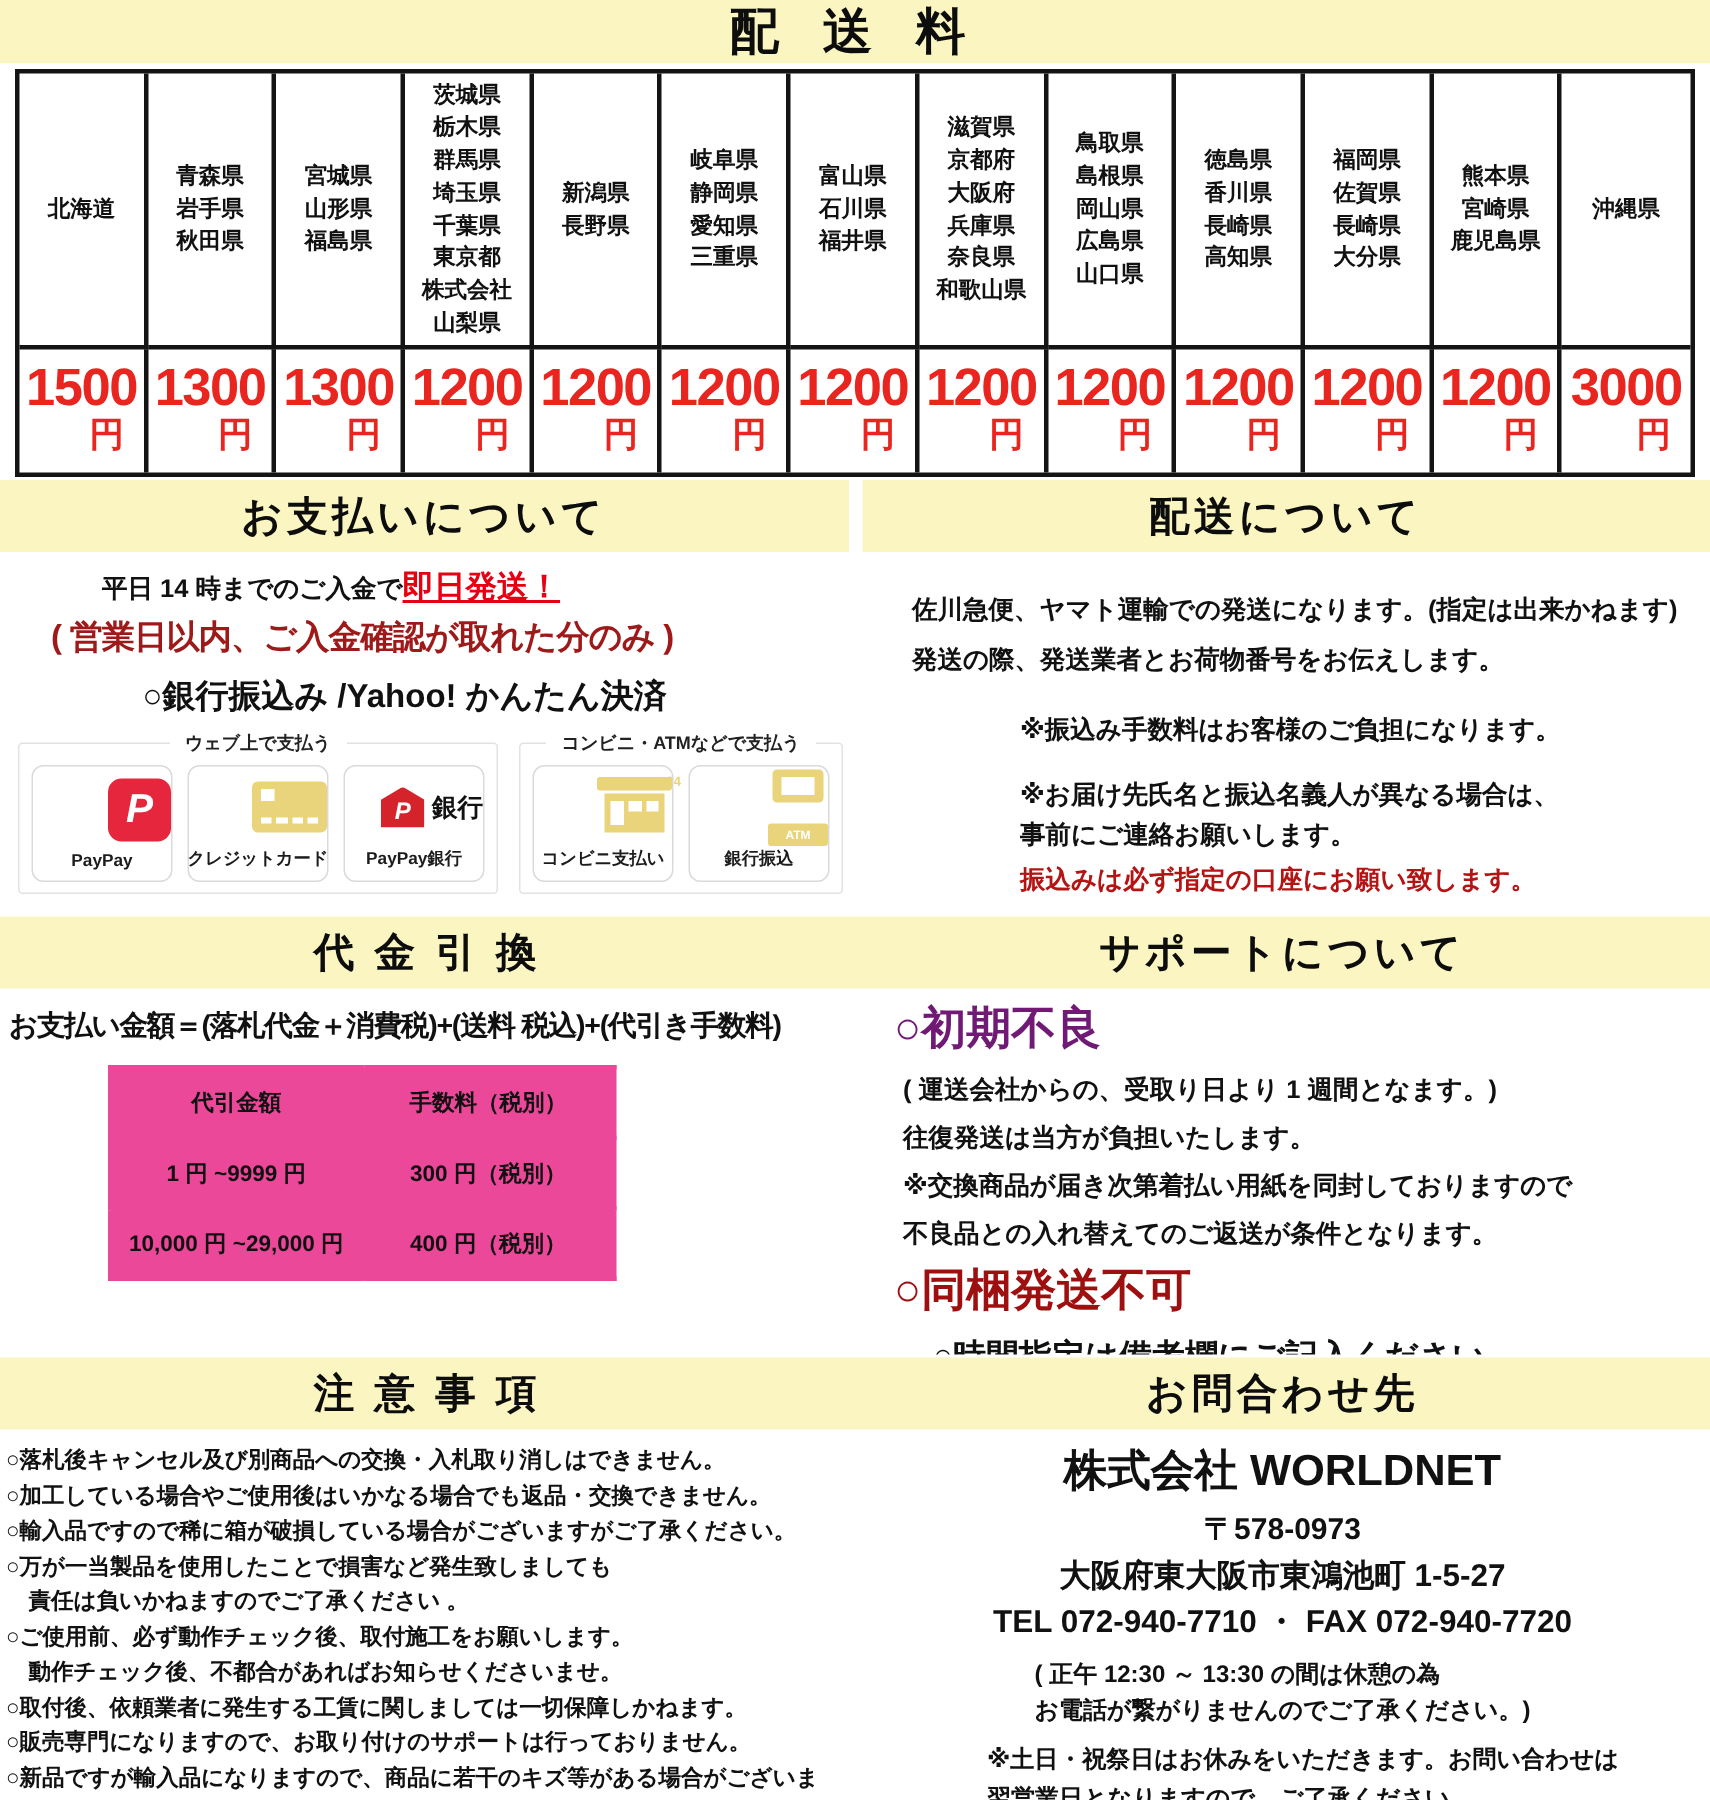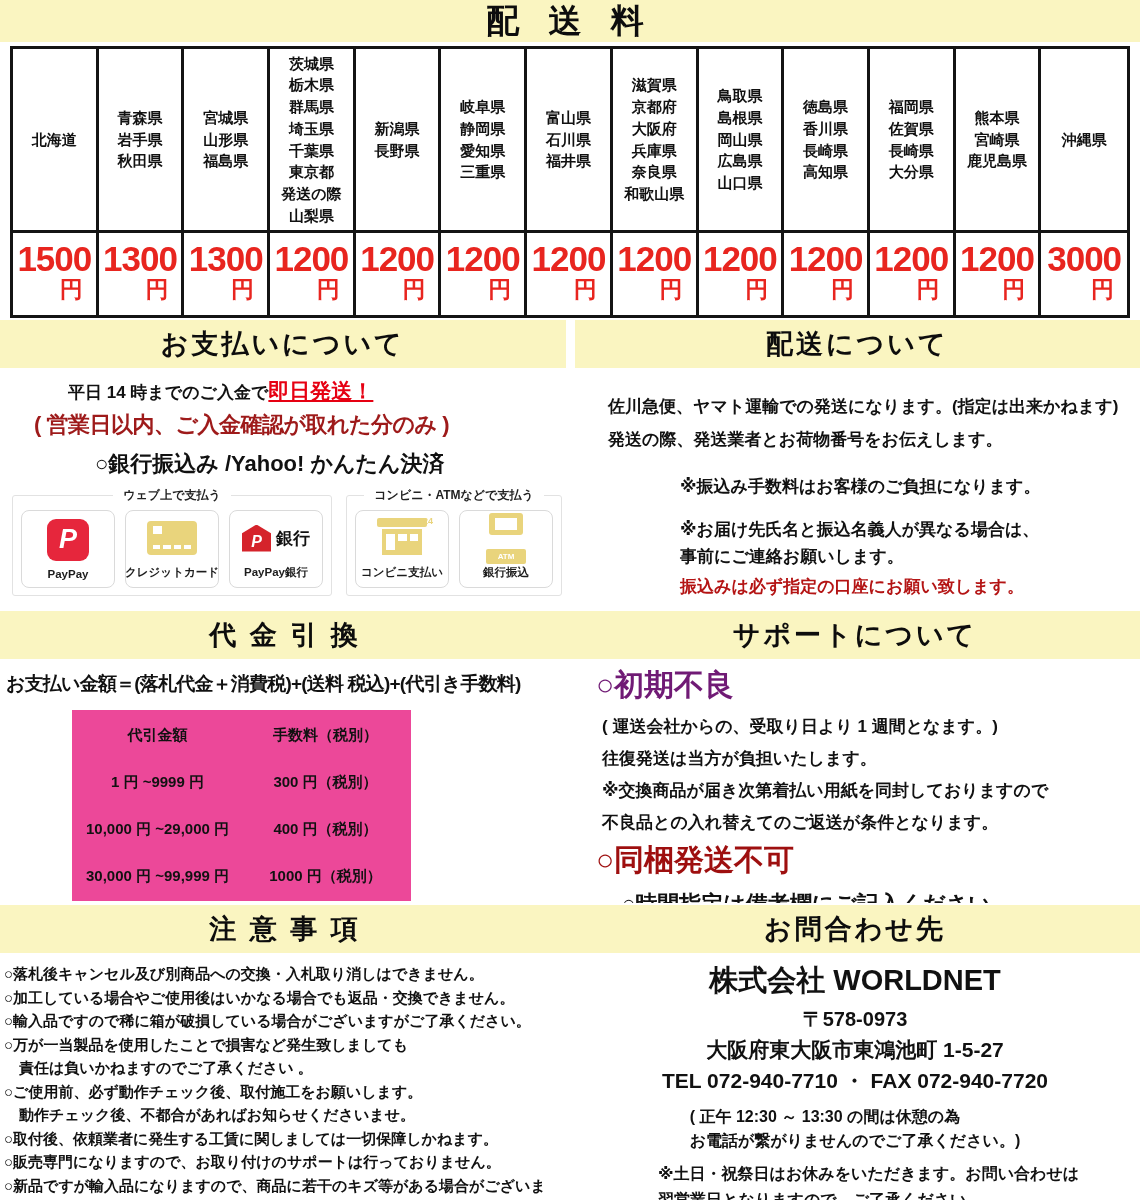--- a/index.html
+++ b/index.html
@@ -37,21 +37,21 @@
   .pay-line1 .red-big { color:#e60012; font-size:21px;text-decoration:underline; }
   .pay-line2 { margin:5px 0 0 34px; font-size:22px; font-weight:bold; color:#9e1a1a; letter-spacing:-0.5px; }
   .pay-line3 { margin:8px 0 0 62px; font-size:16px; font-weight:bold; }
   .pay-line4 { margin:9px 0 0 95px; font-size:22px; font-weight:bold; }
   .pay-panel { display:flex; margin:8px 0 0 12px; gap:14px; }
   .pay-group { border:1px solid #e2e2e2; border-radius:3px; padding:4px 8px 7px 8px; }
   .pay-group legend { font-size:12px; font-weight:bold; color:#222; padding:0 10px; margin:0 auto; text-align:center; }
   .cards { display:flex; gap:10px; margin-top:2px; }
   .pay-card { width:94px; height:78px; background:#fff; border:1px solid #dadada; border-radius:8px;
     display:flex; flex-direction:column; align-items:center; justify-content:flex-end; padding-bottom:7px; }
-  .pay-card .icon-area { flex:1; display:flex; align-items:center; justify-content:center; width:100%; }
+  .pay-card .icon-area { flex:1; display:flex; align-items:center; justify-content:flex-end; width:100%; }
   .pay-card .label { font-size:11.5px; font-weight:bold; color:#1c1c1c; white-space:nowrap; }
   .pp-logo { width:42px; height:42px; background:#e6263c; border-radius:9px; color:#fff; display:flex;
     align-items:center; justify-content:center; font-style:italic; font-weight:bold; font-size:27px; }
   .cc-icon { width:50px; height:34px; background:#e9d47c; border-radius:4px; position:relative; }
   .cc-icon .chip { position:absolute; top:5px; left:6px; width:9px; height:8px; background:#fff; }
   .cc-icon .dashes { position:absolute; bottom:6px; left:6px; right:6px; display:flex; gap:3px; }
   .cc-icon .dash { height:4px; flex:1; background:#fff; }
   .ppb { display:flex; align-items:center; gap:5px; }
   .ppb-house { width:29px; height:27px; background:#d5232b; clip-path:polygon(50% 0,100% 32%,100% 100%,0 100%,0 32%);
     color:#fff; display:flex; align-items:flex-end; justify-content:center; font-style:italic; font-weight:bold;
@@ -130,21 +130,21 @@
 福島県</div><div class="cell-price">
         <span class="num">1300</span>
         <span class="yen">円</span>
       </div></div>
   <div class="ship-col"><div class="cell-regions">茨城県
 栃木県
 群馬県
 埼玉県
 千葉県
 東京都
-発送の際
+株式会社
 山梨県</div><div class="cell-price">
         <span class="num">1200</span>
         <span class="yen">円</span>
       </div></div>
   <div class="ship-col"><div class="cell-regions">新潟県
 長野県</div><div class="cell-price">
         <span class="num">1200</span>
         <span class="yen">円</span>
       </div></div>
   <div class="ship-col"><div class="cell-regions">岐阜県
@@ -307,24 +307,20 @@
             <td>手数料（税別）</td>
           </tr>
       <tr>
             <td>1 円 ~9999 円</td>
             <td>300 円（税別）</td>
           </tr>
       <tr>
             <td>10,000 円 ~29,000 円</td>
             <td>400 円（税別）</td>
           </tr>
-      <tr>
-            <td>30,000 円 ~99,999 円</td>
-            <td>1000 円（税別）</td>
-          </tr>
     </tbody>
       </table>
 
   </div>
   <div class="col sup">
     <div class="sup-h1">○初期不良</div>
     <p class="t">( 運送会社からの、受取り日より 1 週間となます。)</p>
     <p class="t">往復発送は当方が負担いたします。</p>
     <p class="t">※交換商品が届き次第着払い用紙を同封しておりますので</p>
     <p class="t">不良品との入れ替えてのご返送が条件となります。</p>

